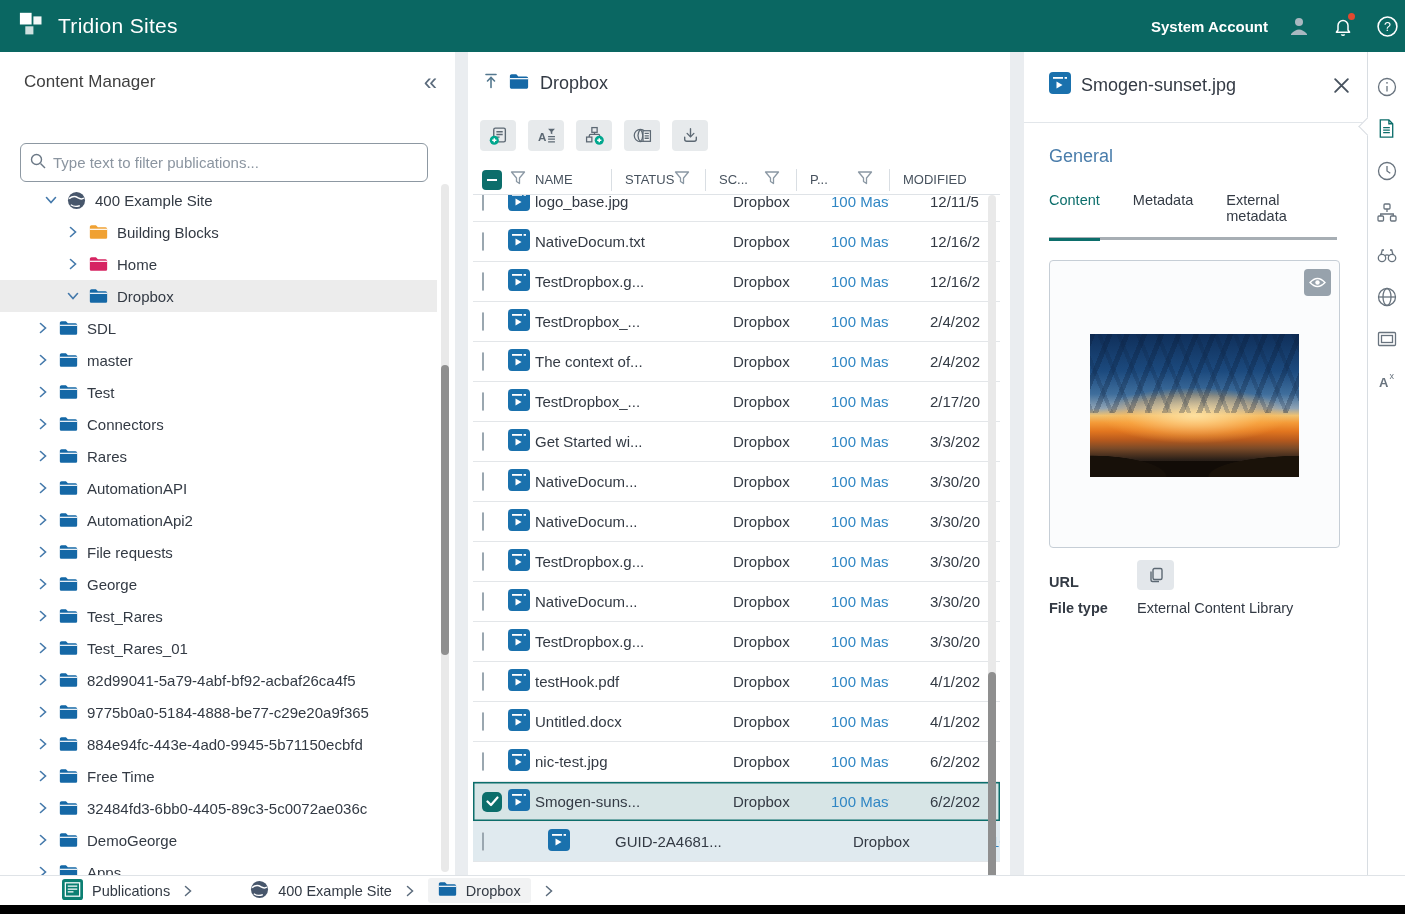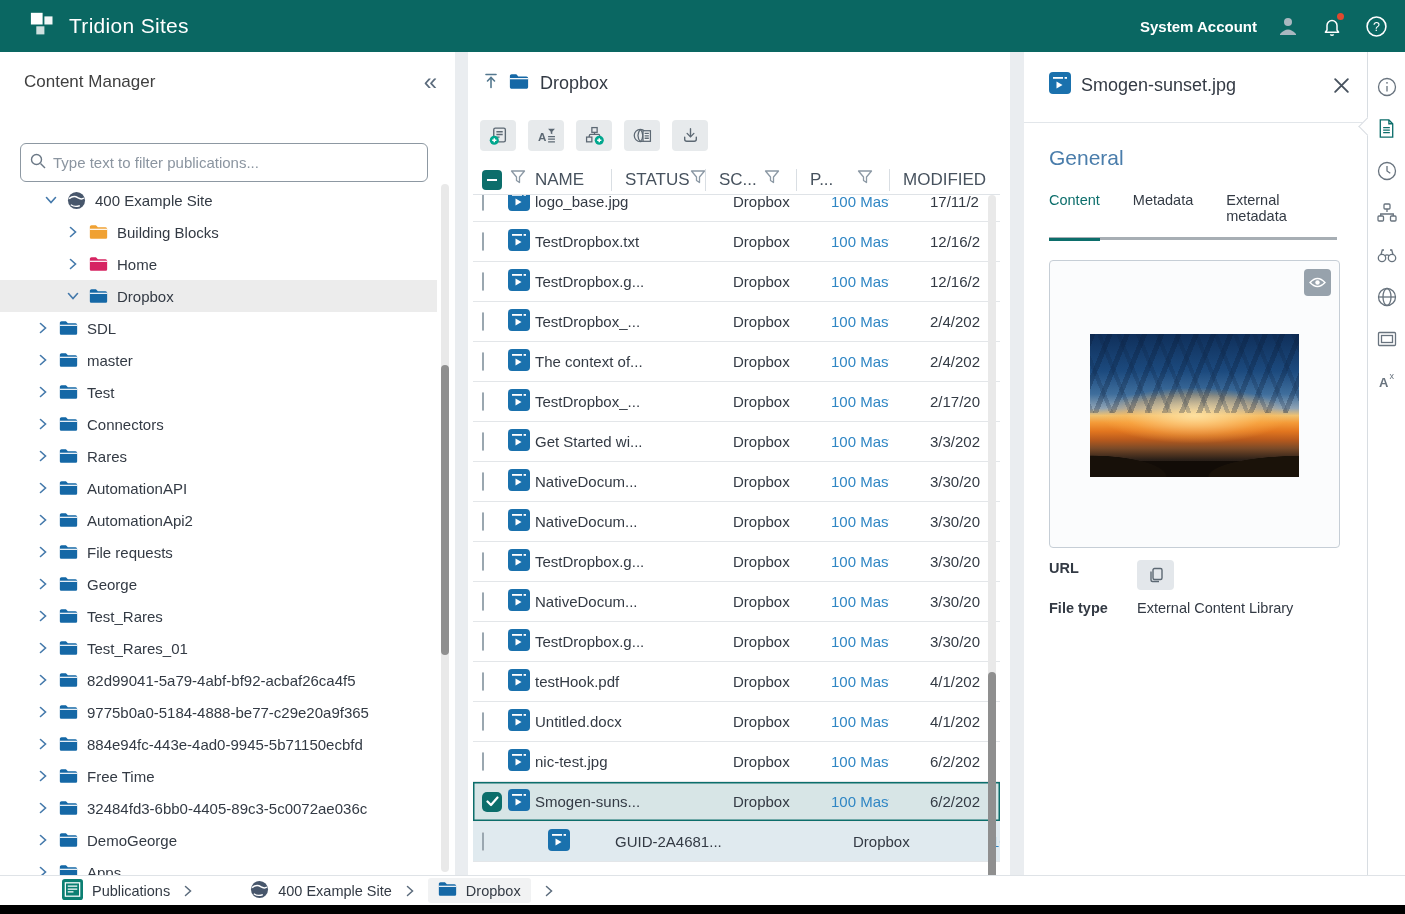--- a/index.html
+++ b/index.html
@@ -1,21 +1,21 @@
 <!DOCTYPE html>
 <html><head>
 <meta charset="utf-8">
 <style>
   * { margin:0; padding:0; box-sizing:border-box; }
   html,body { width:1405px; height:914px; overflow:hidden;
     font-family:"Liberation Sans", sans-serif; color:#333a44; background:#eaedf0; }
 
   
   #topbar { position:absolute; top:0; left:0; width:1405px; height:52px;
-    background:#0a6762; display:flex; align-items:center; padding:0 16px; }
+    background:#0a6762; display:flex; align-items:center; padding:0 5px; }
   .logo-wrap { display:flex; align-items:center; gap:12px; margin-left:14px; }
   #topbar .app-title { color:#fff; font-size:21px; letter-spacing:.3px; }
   .topbar-right { margin-left:auto; display:flex; align-items:center; gap:18px; }
   .user-name { color:#fff; font-weight:bold; font-size:15px; }
   .tb-icon { position:relative; width:26px; height:26px; display:flex; align-items:center; justify-content:center; cursor:pointer; }
   .bell-dot { position:absolute; top:0; right:1px; width:7px; height:7px; border-radius:50%; background:#e0492f; }
 
   
   #main { position:absolute; top:52px; left:0; width:1405px; height:823px; background:#eaedf0; }
   .panel { position:absolute; top:0; background:#fff; height:823px; }
@@ -47,21 +47,21 @@
   #tree-scroll .thumb { top:181px; height:290px; }
 
   
   .mp-header { position:absolute; top:20px; left:14px; display:flex; align-items:center; gap:9px; }
   .mp-title { font-size:18px; color:#333a44; margin-left:2px; }
   .toolbar { position:absolute; top:68px; left:12px; display:flex; gap:12px; }
   .tool-btn { width:36px; height:31px; background:#e7eaec; border:none; border-radius:4px;
     display:flex; align-items:center; justify-content:center; cursor:pointer; }
   .thead { position:absolute; top:113px; left:5px; right:10px; height:30px; display:grid;
     grid-template-columns:30px 32px 76px 94px 91px 93px 1fr; align-items:center;
-    font-size:17px; color:#47525e; border-bottom:1px solid #dfe3e7; }
+    font-size:13px; color:#47525e; border-bottom:1px solid #dfe3e7; }
   .thead .hcell { display:flex; align-items:center; height:22px; }
   .thead .sep { border-left:1px solid #d9dee3; padding-left:13px; }
   .thead .flt { margin-left:7px; }
   .thead .flt-r { margin-left:auto; margin-right:16px; }
   .hcb { width:20px; height:20px; border-radius:4px; background:#0c6e6b; margin-left:9px; position:relative; cursor:pointer; }
   .hcb::after { content:""; position:absolute; left:5px; top:9px; width:10px; height:2.4px; background:#fff; }
   #tbody { position:absolute; top:143px; left:5px; right:10px; bottom:0; overflow:hidden; }
   .trow { height:40px; display:grid; grid-template-columns:30px 32px 170px 91px 93px 1fr; align-items:center;
     border-bottom:1px solid #e3e6e9; font-size:15px; cursor:pointer; background:#fff; }
   .trow:first-child { margin-top:-13px; }
@@ -76,21 +76,21 @@
   .trow.selected { background:#d7e5e6; box-shadow:inset 0 0 0 1.5px #0c6e6b; }
   .trow.tinted { background:#e0eaef;gap:40px; }
   #table-scroll { right:14px; top:143px; height:676px; }
   #table-scroll .thumb { top:477px; height:228px; }
 
   
   .rp-header { position:absolute; top:20px; left:25px; right:16px; display:flex; align-items:center; gap:10px; }
   .rp-title { font-size:18px; color:#333a44; }
   .rp-close { margin-left:auto; cursor:pointer; display:flex; }
   .rp-divider { position:absolute; top:70px; left:0; right:0; border-top:1px solid #e2e6ea; }
-  .rp-section { position:absolute; top:94px; left:25px; font-size:21px; color:#4a7dab; }
+  .rp-section { position:absolute; top:94px; left:25px; font-size:18px; color:#4a7dab; }
   .tabs { position:absolute; top:140px; left:25px; width:288px; display:flex; gap:33px;
     border-bottom:3.5px solid #a7aeb4; }
   .tab { font-size:14.5px; color:#333a44; padding-bottom:13px; cursor:pointer; }
   .tab.active { color:#0c6e6b; border-bottom:3.5px solid #0c6e6b; margin-bottom:-3.5px; }
   .preview-box { position:absolute; top:208px; left:25px; width:291px; height:288px;
     border:1px solid #c6ced6; border-radius:4px; background:#fbfcfd; }
   .eye-btn { position:absolute; top:8px; right:8px; width:27px; height:27px; background:#97a2ac;
     border:none; border-radius:4px; display:flex; align-items:center; justify-content:center; cursor:pointer; }
   .sunset { position:absolute; left:40px; top:73px; width:209px; height:143px; overflow:hidden;
     background:
@@ -100,21 +100,21 @@
   .sunset::before { content:""; position:absolute; left:0; right:0; top:0; height:55%;
     background:
       repeating-linear-gradient(112deg, rgba(10,25,50,.5) 0 5px, rgba(255,255,255,0) 5px 16px),
       repeating-linear-gradient(68deg, rgba(15,35,65,.4) 0 4px, rgba(255,255,255,0) 4px 18px);
     opacity:.55; }
   .sunset::after { content:""; position:absolute; left:0; right:0; bottom:0; height:46%;
     background:
       radial-gradient(90% 80% at 0% 100%, #171009 40%, rgba(23,16,9,0) 41%),
       radial-gradient(95% 70% at 100% 100%, #1a1209 45%, rgba(26,18,9,0) 46%),
       linear-gradient(0deg,#120c07 0 24%, rgba(18,12,7,0) 25%); }
-  .field-row { position:absolute; left:25px; display:flex; align-items:flex-start; font-size:14.5px; }
+  .field-row { position:absolute; left:25px; display:flex; align-items:flex-end; font-size:14.5px; }
   .field-label { font-weight:bold; width:88px; color:#333a44; }
   .copy-btn { width:37px; height:30px; background:#e3e7eb; border:none; border-radius:4px;
     display:flex; align-items:center; justify-content:center; cursor:pointer; }
 
   
   #icon-strip .icons { display:flex; flex-direction:column; align-items:center; padding-top:22px; gap:17px; }
   .strip-icon { width:25px; height:25px; display:flex; align-items:center; justify-content:center; cursor:pointer; }
   .notch { position:absolute; left:-7px; top:68px; width:13px; height:13px; background:#fff;
     border-left:1px solid #d8dde2; border-bottom:1px solid #d8dde2; transform:rotate(45deg); }
 
@@ -642,33 +642,33 @@
     <div><span class="ficon">
       <svg width="22" height="22" viewBox="0 0 22 22">
         <rect width="22" height="22" rx="4" fill="#1a71ad"></rect>
         <rect x="4" y="5" width="10" height="1.8" fill="#fff"></rect>
         <rect x="15.6" y="5" width="2.4" height="1.8" fill="#fff"></rect>
         <path d="M7.5 9.5 L13.5 13 L7.5 16.5 Z" fill="#fff"></path>
       </svg></span></div>
     <div class="cell-name">logo_base.jpg</div>
     <div class="cell-schema">Dropbox</div>
     <div class="cell-pub">100 Master</div>
-    <div class="cell-date">17/11/2</div>
-  </div>
-
-  <div class="trow">
-    <div><span class="cb"></span></div>
-    <div><span class="ficon">
-      <svg width="22" height="22" viewBox="0 0 22 22">
-        <rect width="22" height="22" rx="4" fill="#1a71ad"></rect>
-        <rect x="4" y="5" width="10" height="1.8" fill="#fff"></rect>
-        <rect x="15.6" y="5" width="2.4" height="1.8" fill="#fff"></rect>
-        <path d="M7.5 9.5 L13.5 13 L7.5 16.5 Z" fill="#fff"></path>
-      </svg></span></div>
-    <div class="cell-name">TestDropbox.txt</div>
+    <div class="cell-date">12/11/5</div>
+  </div>
+
+  <div class="trow">
+    <div><span class="cb"></span></div>
+    <div><span class="ficon">
+      <svg width="22" height="22" viewBox="0 0 22 22">
+        <rect width="22" height="22" rx="4" fill="#1a71ad"></rect>
+        <rect x="4" y="5" width="10" height="1.8" fill="#fff"></rect>
+        <rect x="15.6" y="5" width="2.4" height="1.8" fill="#fff"></rect>
+        <path d="M7.5 9.5 L13.5 13 L7.5 16.5 Z" fill="#fff"></path>
+      </svg></span></div>
+    <div class="cell-name">NativeDocum.txt</div>
     <div class="cell-schema">Dropbox</div>
     <div class="cell-pub">100 Master</div>
     <div class="cell-date">12/16/2</div>
   </div>
 
   <div class="trow">
     <div><span class="cb"></span></div>
     <div><span class="ficon">
       <svg width="22" height="22" viewBox="0 0 22 22">
         <rect width="22" height="22" rx="4" fill="#1a71ad"></rect>

